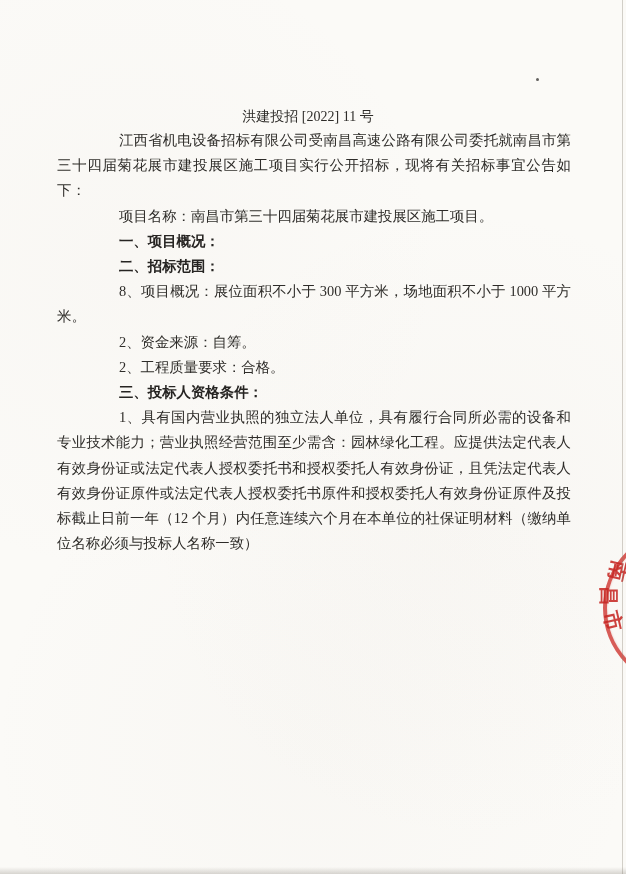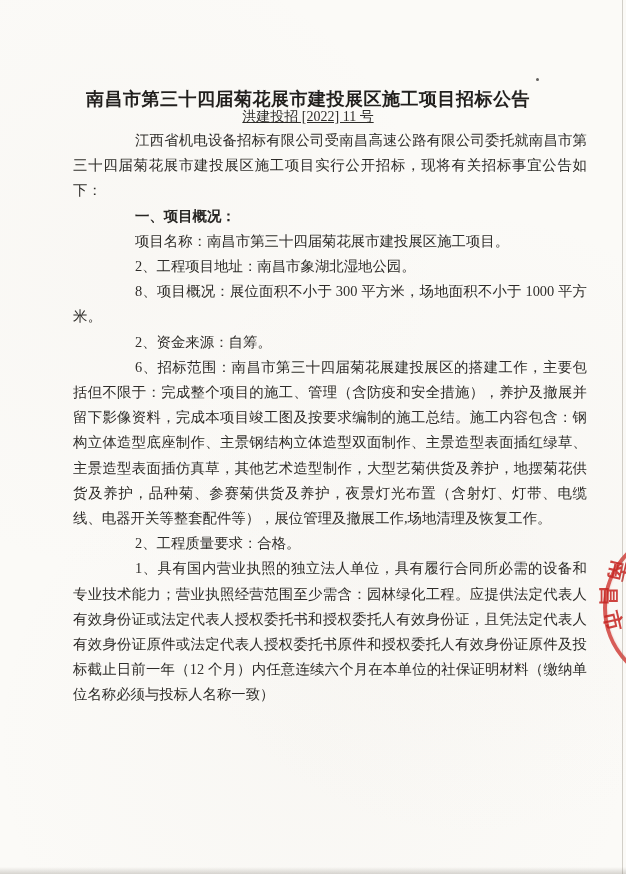--- a/index.html
+++ b/index.html
@@ -39,29 +39,27 @@
     font-weight:bold;
     font-size:18px;
     letter-spacing:0.5px;
     color:#211f1d;
   }
   .doc-number{
     position:absolute;left:0;right:10px;top:108px;
     text-align:center;
     font-size:14px;
     color:#2e2c29;
-    text-decoration:underline;
   }
   .doc-body{
     position:absolute;left:57px;top:128px;width:514px;
     font-size:14.4px;
     line-height:25.2px;
     text-align:justify;
     color:#2e2c29;
-    margin-left:16px;
   }
   .doc-body p{margin:0;padding:0;text-indent:62px;}
   .doc-body p.heading{font-weight:bold;color:#262422;}
 
   
   .seal{position:absolute;left:0;top:0;}
   .seal-ring{
     position:absolute;left:603px;top:529px;
     width:150px;height:150px;
     border:4px solid rgba(205,47,42,0.78);
@@ -78,33 +76,32 @@
   }
   .seal-char.c0{left:608px;top:561px;transform:rotate(103deg);}
   .seal-char.c1{left:599px;top:586px;transform:rotate(90deg);}
   .seal-char.c2{left:603px;top:611px;transform:rotate(77deg);}
 </style>
 </head>
 <body>
 
 <div class="page">
 
-  <h1 class="doc-title">南昌市第三十四届菊花展市建投展区施工项目招标公告</h1>
 
   <div class="doc-number">洪建投招 [2022] 11 号</div>
 
   <div class="doc-body" id="doc-body">
       <p class="para indent">江西省机电设备招标有限公司受南昌高速公路有限公司委托就南昌市第三十四届菊花展市建投展区施工项目实行公开招标，现将有关招标事宜公告如下：</p>
+      <p class="para indent">项目名称：南昌市第三十四届菊花展市建投展区施工项目。</p>
       <p class="para heading">一、项目概况：</p>
-      <p class="para indent">项目名称：南昌市第三十四届菊花展市建投展区施工项目。</p>
-      <p class="para indent">2、工程项目地址：南昌市象湖北湿地公园。</p>
+      <p class="para heading">二、招标范围：</p>
       <p class="para indent">8、项目概况：展位面积不小于 300 平方米，场地面积不小于 1000 平方米。</p>
       <p class="para indent">2、资金来源：自筹。</p>
-      <p class="para indent">6、招标范围：南昌市第三十四届菊花展建投展区的搭建工作，主要包括但不限于：完成整个项目的施工、管理（含防疫和安全措施），养护及撤展并留下影像资料，完成本项目竣工图及按要求编制的施工总结。施工内容包含：钢构立体造型底座制作、主景钢结构立体造型双面制作、主景造型表面插红绿草、主景造型表面插仿真草，其他艺术造型制作，大型艺菊供货及养护，地摆菊花供货及养护，品种菊、参赛菊供货及养护，夜景灯光布置（含射灯、灯带、电缆线、电器开关等整套配件等），展位管理及撤展工作,场地清理及恢复工作。</p>
       <p class="para indent">2、工程质量要求：合格。</p>
+      <p class="para heading">三、投标人资格条件：</p>
       <p class="para indent">1、具有国内营业执照的独立法人单位，具有履行合同所必需的设备和专业技术能力；营业执照经营范围至少需含：园林绿化工程。应提供法定代表人有效身份证或法定代表人授权委托书和授权委托人有效身份证，且凭法定代表人有效身份证原件或法定代表人授权委托书原件和授权委托人有效身份证原件及投标截止日前一年（12 个月）内任意连续六个月在本单位的社保证明材料（缴纳单位名称必须与投标人名称一致）</p>
     </div>
 
   <div class="seal">
     <div class="seal-ring"></div>
     <span class="seal-char c0">南</span>
     <span class="seal-char c1">昌</span>
     <span class="seal-char c2">市</span>
   </div>
 

